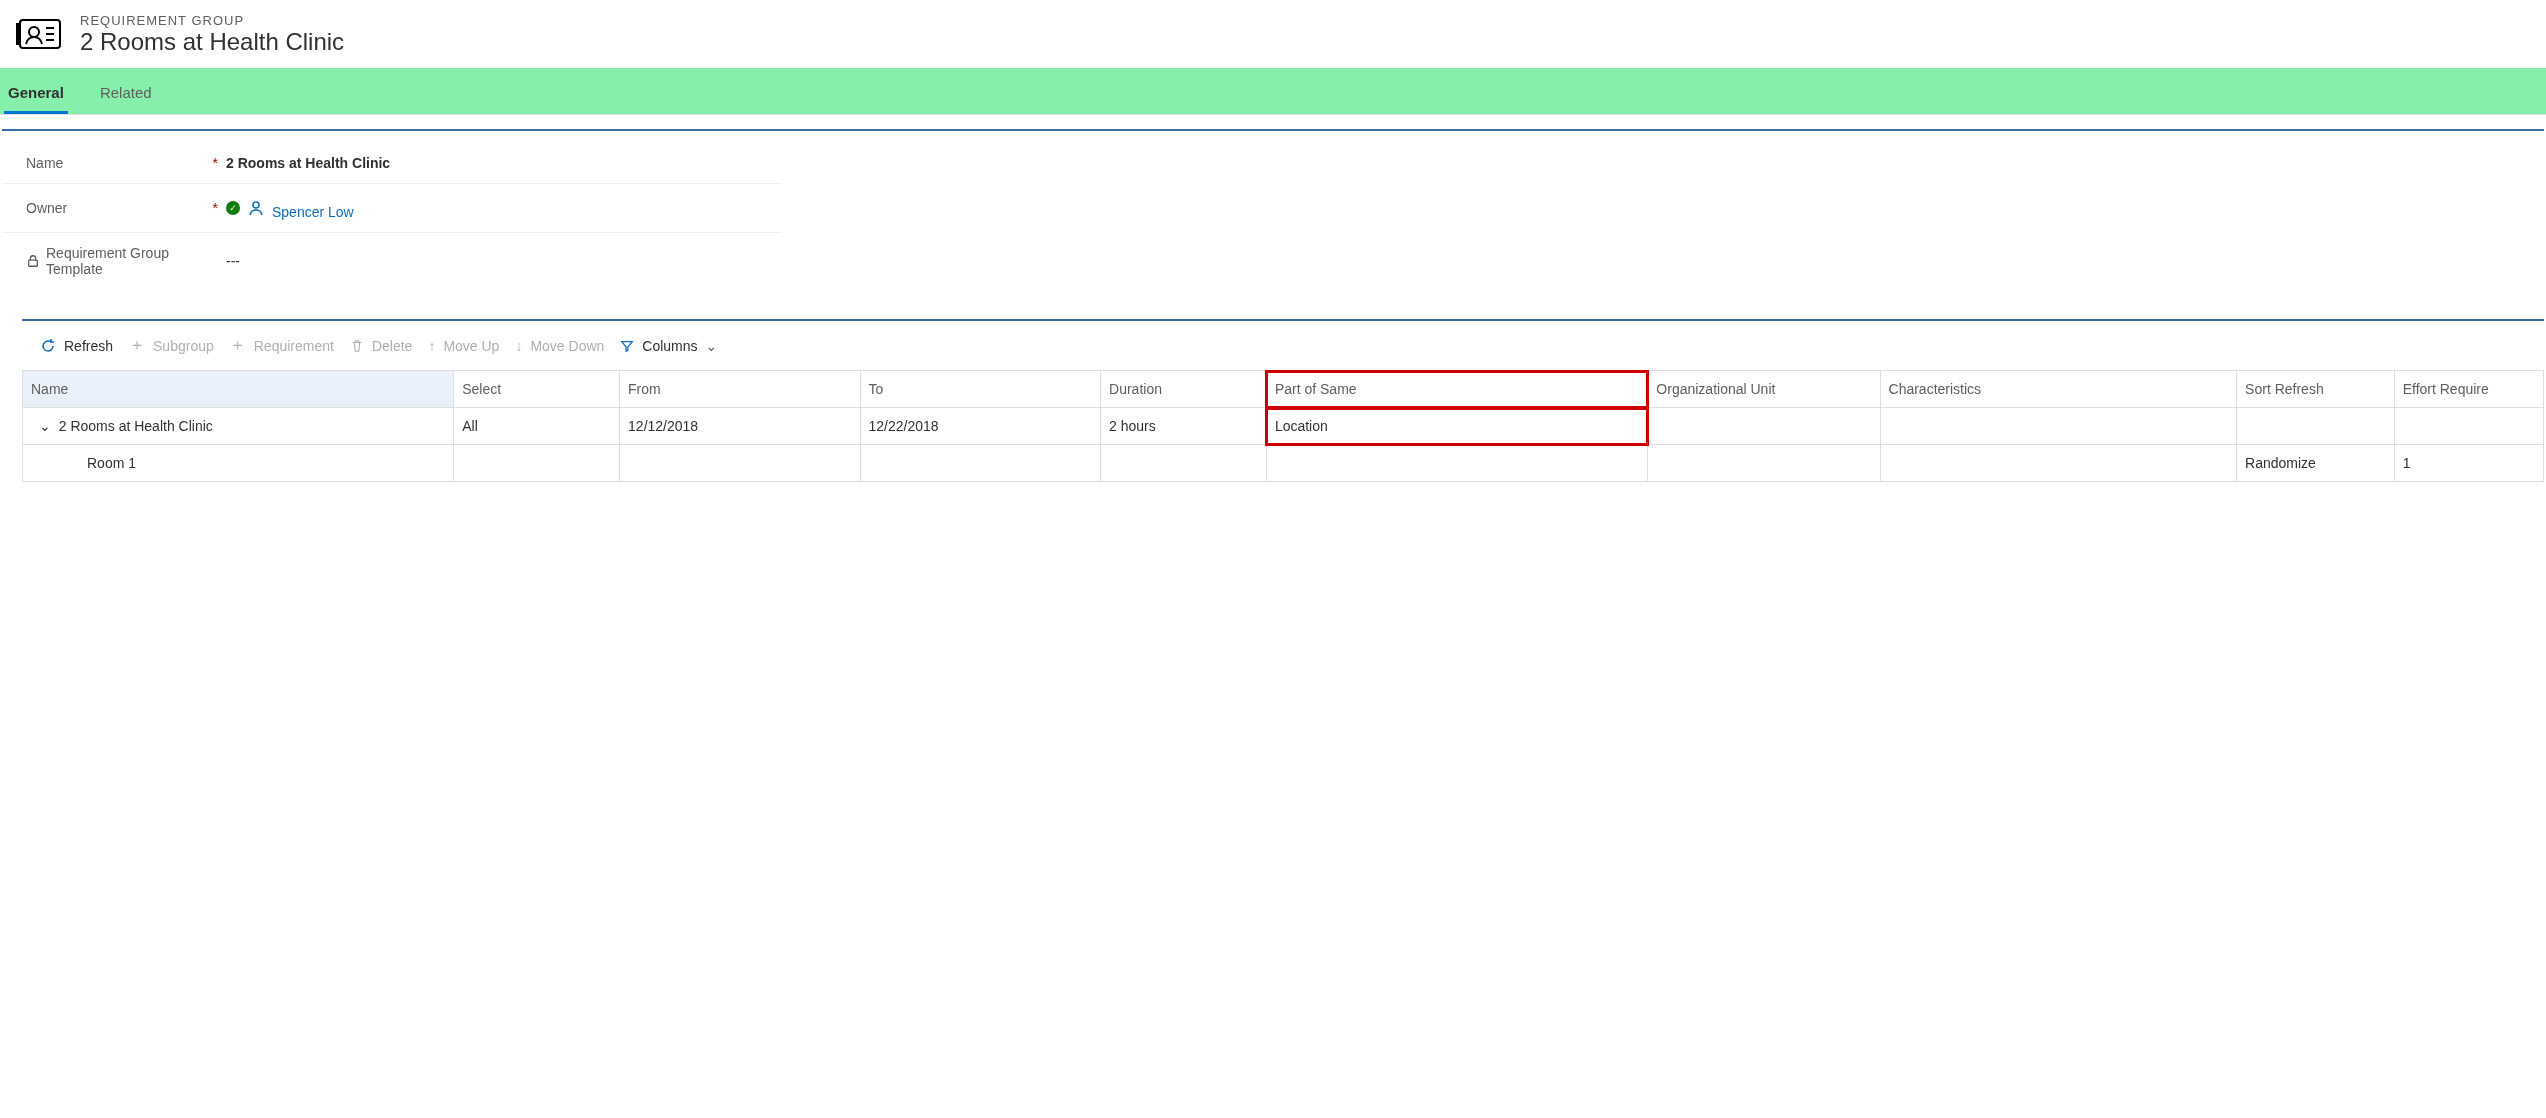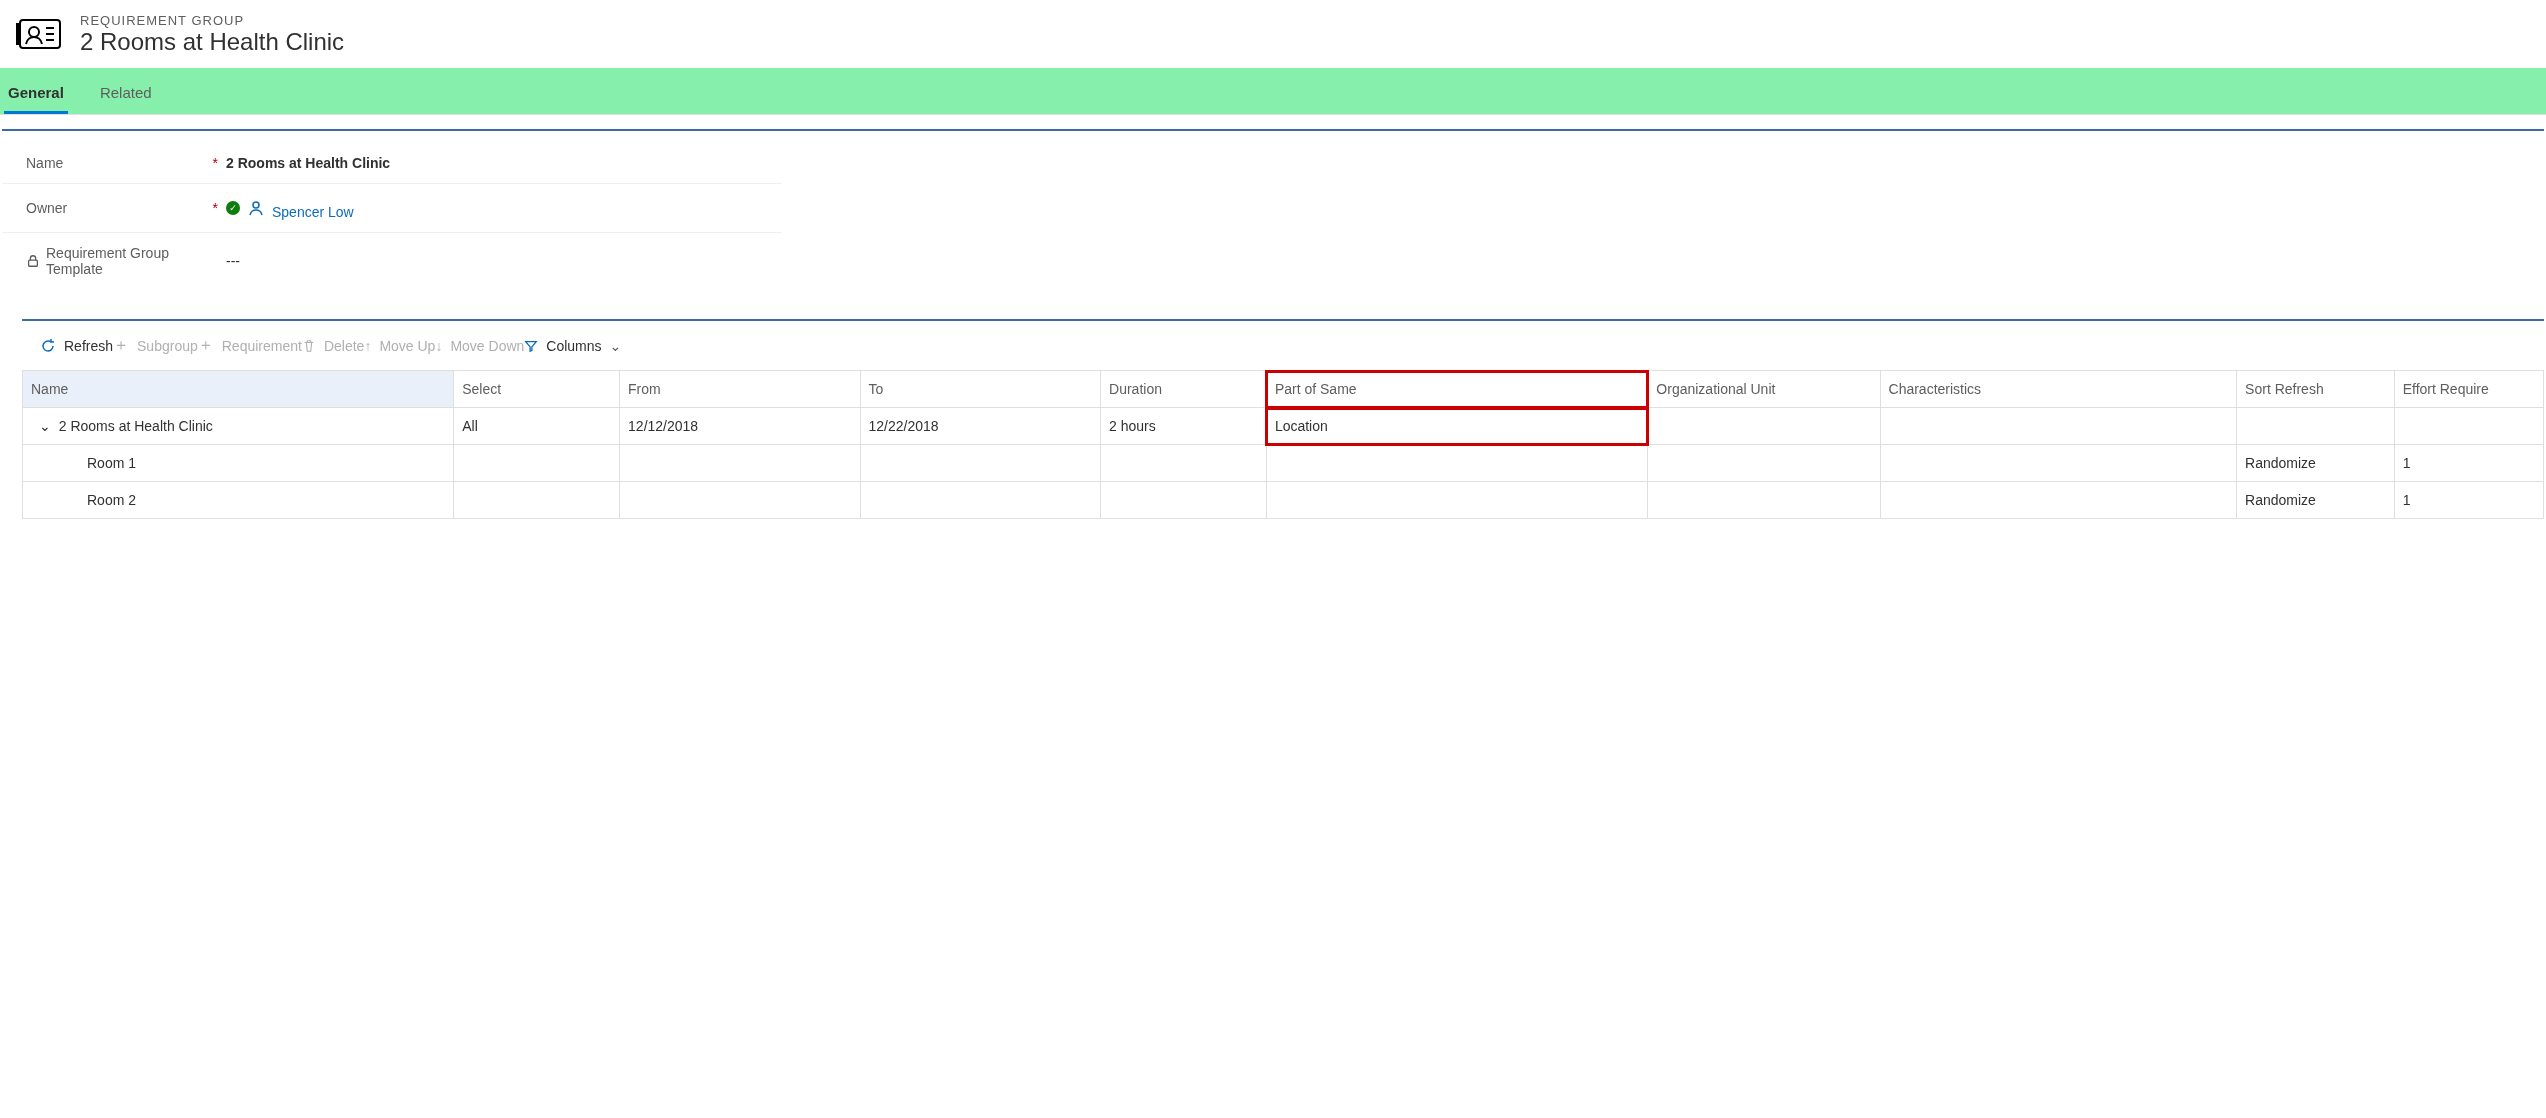--- a/index.html
+++ b/index.html
@@ -88,20 +88,21 @@
   .lock-icon { color: #605e5c; }
 
   
   .grid-section {
     border-top: 2px solid #3b6caa;
     margin: 10px 2px 0 22px;
   }
   .grid-toolbar {
     display: flex;
     align-items: center;
+    gap: 16px;
     padding: 14px 18px;
   }
   .tb-btn {
     display: inline-flex;
     align-items: center;
     gap: 8px;
     font-size: 14px;
     cursor: pointer;
     color: #323130;
   }
@@ -314,28 +315,16 @@
         <td></td>
         <td></td>
         <td></td>
         <td></td>
         <td></td>
         <td></td>
         <td></td>
         <td>Randomize</td>
         <td>1</td>
       </tr>
-      <tr>
-        <td><span class="indent-2">Room 2</span></td>
-        <td></td>
-        <td></td>
-        <td></td>
-        <td></td>
-        <td></td>
-        <td></td>
-        <td></td>
-        <td>Randomize</td>
-        <td>1</td>
-      </tr>
     </tbody>
   </table>
 
 </div>
 
 </body></html>

